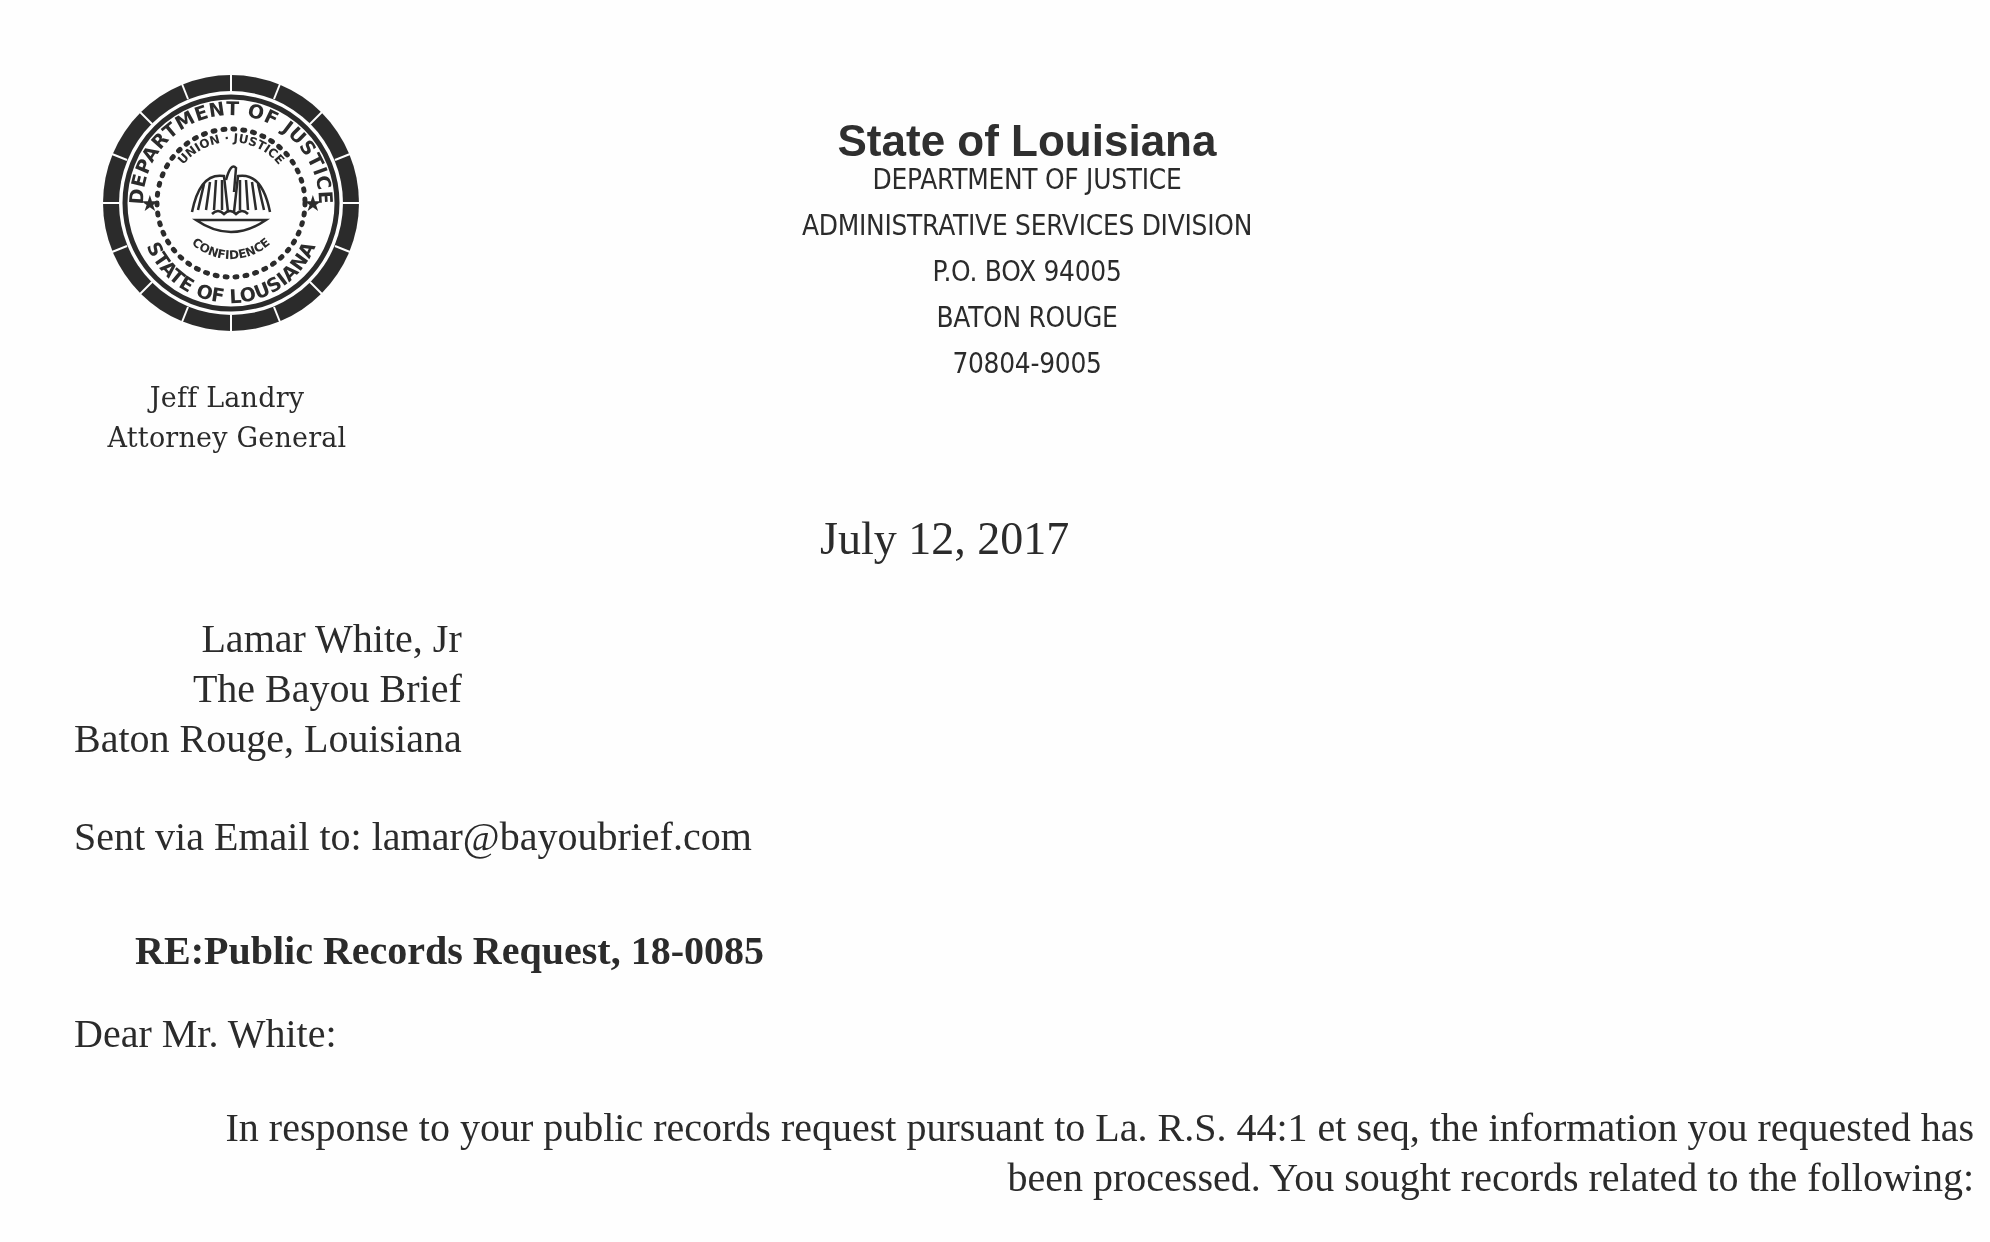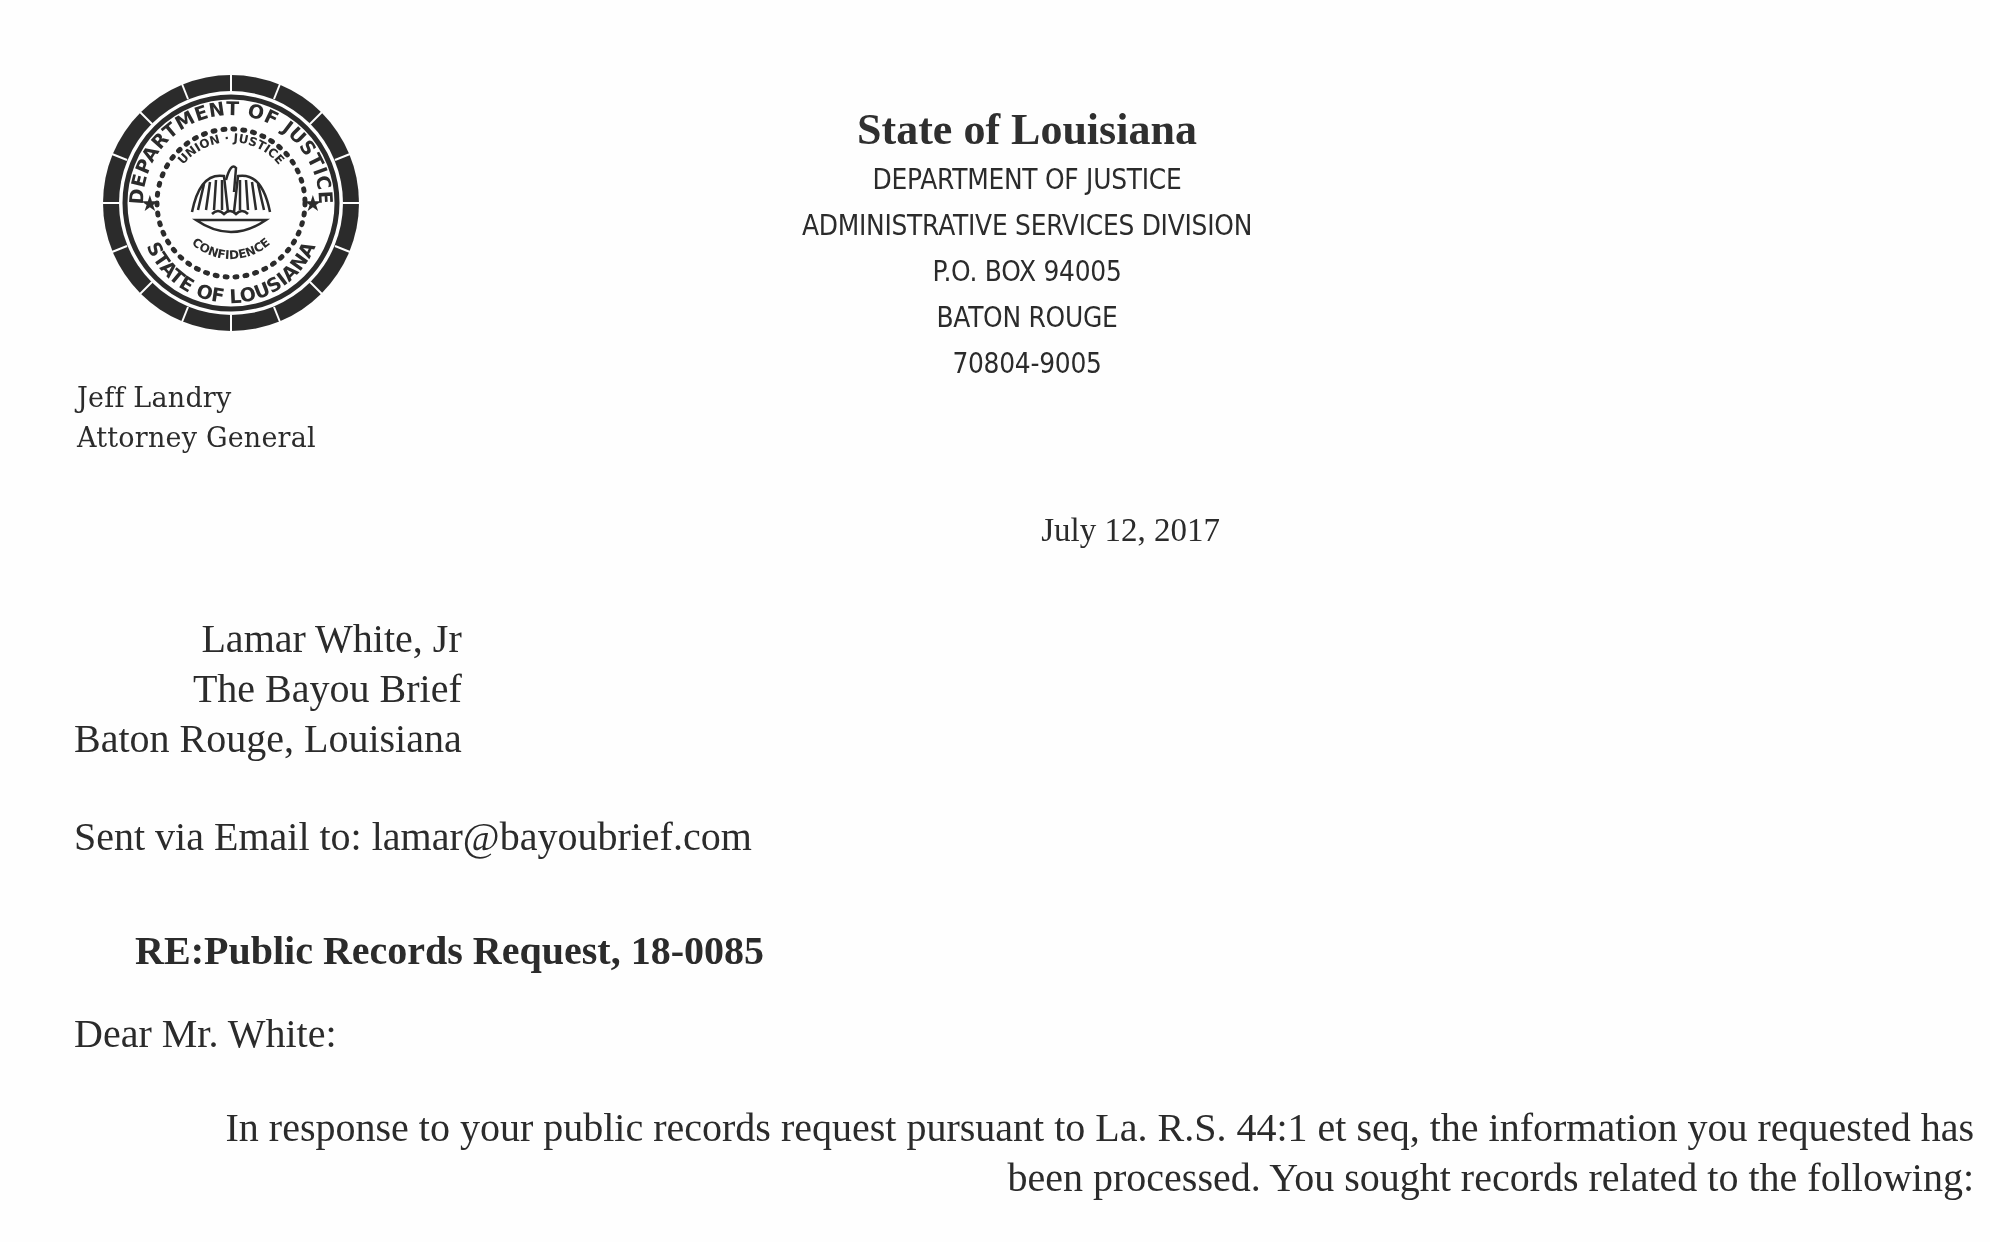--- a/index.html
+++ b/index.html
@@ -1,23 +1,23 @@
 <!DOCTYPE html>
 <html><head>
 <meta charset="utf-8">
 <style>
   html, body { margin:0; padding:0; }
   body { width:1990px; height:1242px; background:#fefefe; position:relative; overflow:hidden; color:#2b2b2b; font-family:"Liberation Serif", serif; }
   .abs { position:absolute; }
   .seal { left:100px; top:72px; width:262px; height:262px; }
-  .ag-block { left:77px; top:378px; width:300px; font-family:"DejaVu Serif", serif; font-size:27px; line-height:40px; color:#2b2b2b; letter-spacing:0.2px; }
+  .ag-block { left:77px; top:378px; width:300px; text-align:center; font-family:"DejaVu Serif", serif; font-size:27px; line-height:40px; color:#2b2b2b; letter-spacing:0.2px; }
   .hdr { left:727px; width:600px; text-align:center; }
-  .hdr-title { top:104px; font-family:Liberation Serif, serif; font-weight:bold; font-size:44px; letter-spacing:0px; color:#2f2f2f; }
+  .hdr-title { top:116px; font-family:Liberation Sans, sans-serif; font-weight:bold; font-size:44px; letter-spacing:0px; color:#2f2f2f; }
   .hdr-line { font-family:"DejaVu Sans", sans-serif; font-size:29px; color:#2b2b2b; transform:scaleX(0.86); transform-origin:center; letter-spacing:-0.3px; }
-  .date { left:820px; width:400px; top:512px; text-align:right; font-size:33px; }
+  .date { left:820px; width:400px; top:512px; text-align:left; font-size:46px; }
   .body-text { left:74px; font-size:40px; line-height:50px;text-align:right; }
   .addr { top:614px; }
   .email-line { top:812px; }
   .email-link { text-underline-offset:5px; text-decoration-thickness:2px; color:#2b2b2b; }
   .re-line { top:910px; font-weight:bold; font-size:40px; }
   .re-label { display:inline-block; width:130px;margin-top:16px; }
   .dear { top:1009px; }
   .para { top:1103px; width:1900px; }
 </style>
 </head>

